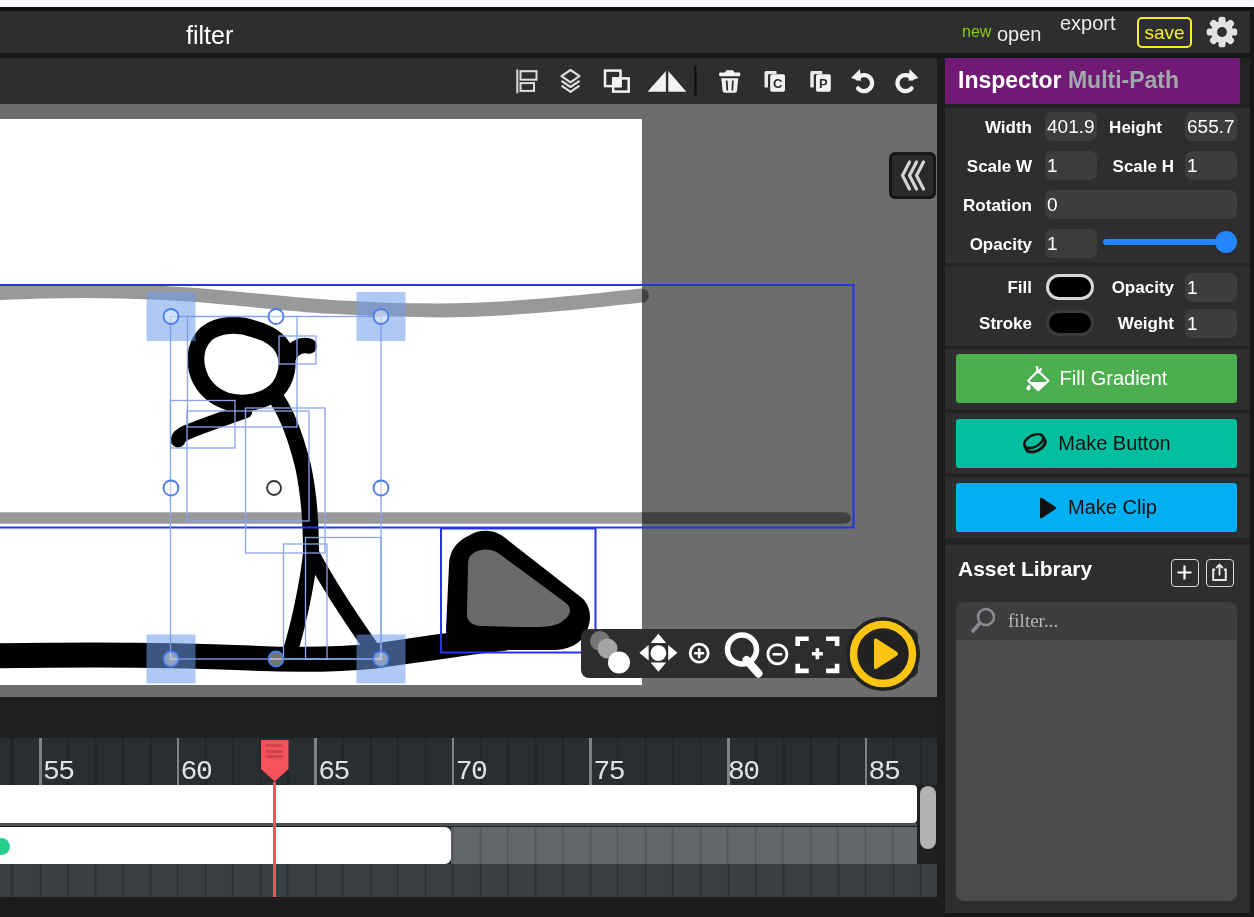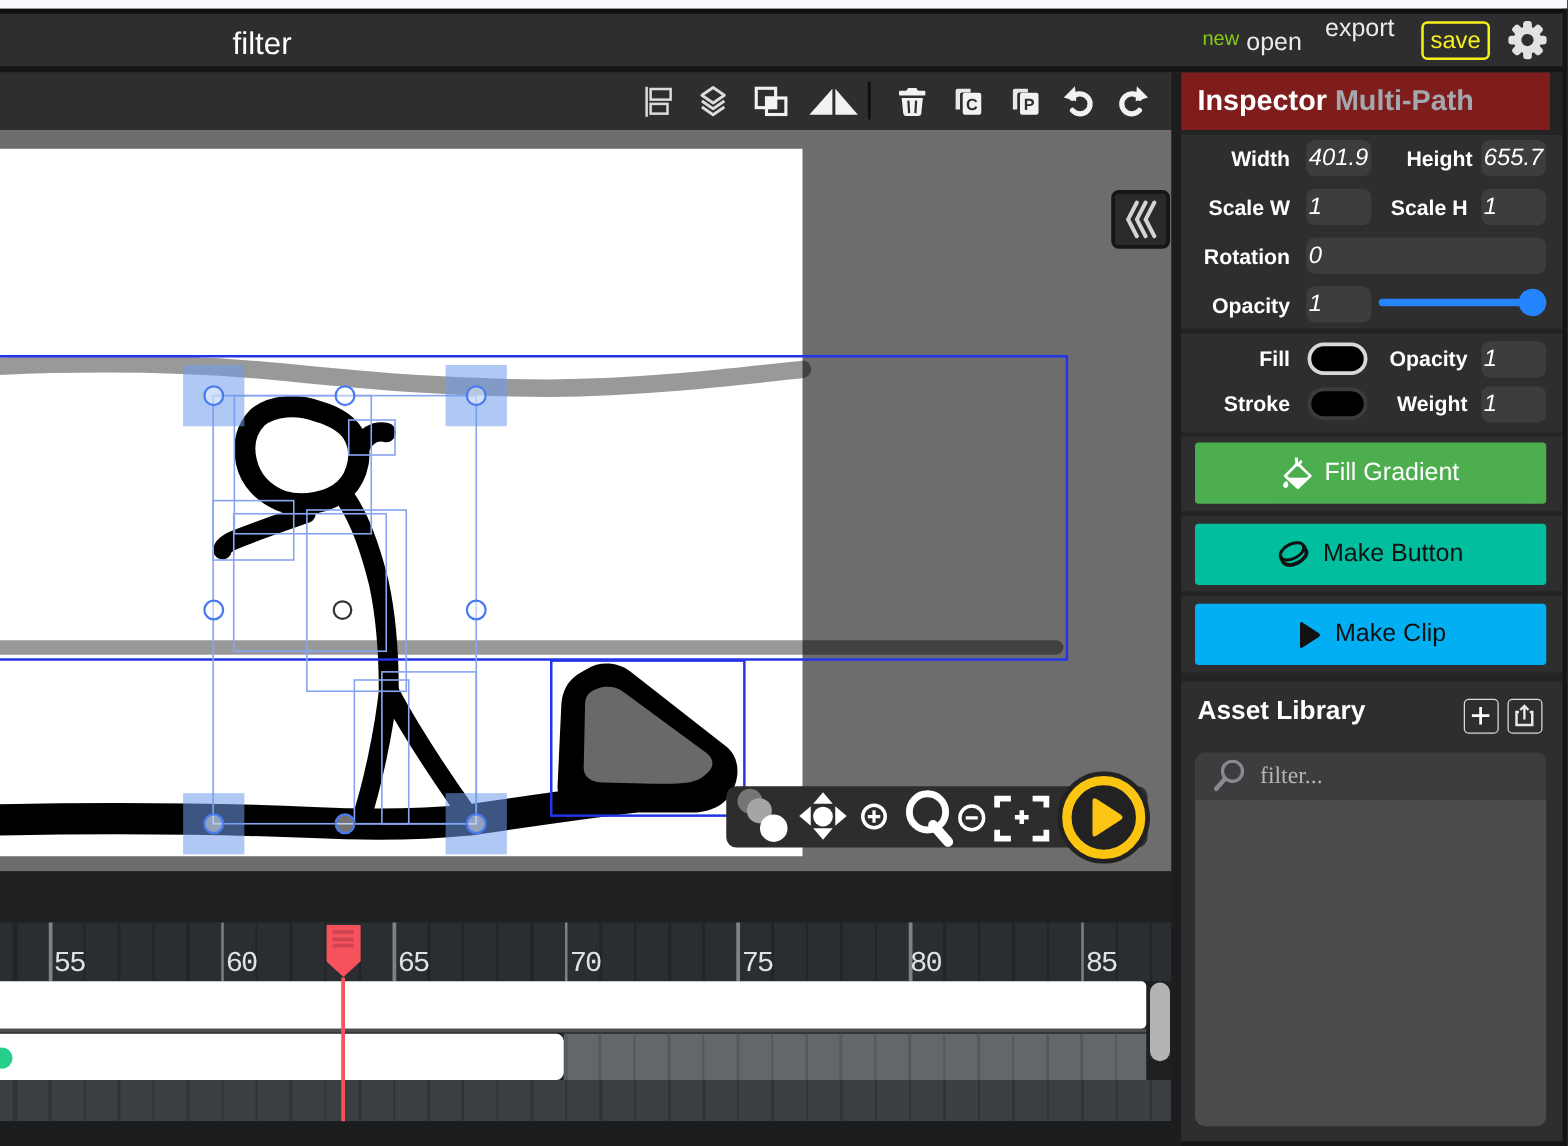--- a/index.html
+++ b/index.html
@@ -1,23 +1,23 @@
 <!DOCTYPE html>
 <html><head>
 <meta charset="utf-8">
 <style>
   html,body{margin:0;padding:0;}
   body{width:1254px;height:917px;overflow:hidden;background:#2e2e30;font-family:"Liberation Sans", sans-serif;}
   #root{position:relative;width:1254px;height:917px;overflow:hidden;background:#2e2e30;}
   .abs{position:absolute;}
   .lbl{position:absolute;font-size:17px;font-weight:700;color:#fff;white-space:nowrap;}
-  .inp{position:absolute;height:29px;background:#3d3d40;border-radius:7px;color:#fff;font-size:19px;line-height:29px;padding-left:2px;box-sizing:border-box;overflow:hidden;white-space:nowrap;font-style:italic;}
+  .inp{position:absolute;height:29px;background:#3d3d40;border-radius:7px;color:#fff;font-size:19px;line-height:29px;padding-left:2px;box-sizing:border-box;overflow:hidden;white-space:nowrap;}
   .bigbtn{position:absolute;left:11px;width:281px;height:49px;border-radius:3px;display:flex;align-items:center;justify-content:center;font-size:20px;}
   .tick{position:absolute;top:41px;width:2.5px;height:47px;background:#7e8285;}
-  .fnum{position:absolute;top:63.5px;font-family:"Liberation Mono",monospace;font-size:23px;line-height:21px;color:#dfe1e2;letter-spacing:-1.5px;}
+  .fnum{position:absolute;top:63.5px;font-family:"Liberation Mono",monospace;font-size:28px;line-height:21px;color:#dfe1e2;letter-spacing:-1.5px;}
 </style>
 </head>
 <body>
 <div id="root">
 
   <div class="abs" style="left:0;top:0;width:1254px;height:7px;background:#faf8fe;"></div>
   <div class="abs" style="left:0;top:7px;width:1254px;height:4px;background:#0e0e10;"></div>
 
   <div class="abs" style="left:0;top:11px;width:1254px;height:42px;background:#2e2e2e;"></div>
   <div class="abs" style="left:0;top:53px;width:1254px;height:5px;background:#161616;"></div>
@@ -227,28 +227,28 @@
       <div style="position:absolute;left:5px;top:4.5px;width:17px;height:3px;background:#ce454e;"></div>
       <div style="position:absolute;left:5px;top:10px;width:17px;height:3px;background:#ce454e;"></div>
       <div style="position:absolute;left:5px;top:15.5px;width:17px;height:3px;background:#ce454e;"></div>
     </div>
     <div class="abs" style="left:272.9px;top:84.5px;width:3.4px;height:115px;background:#f5525c;"></div>
   </div>
 
   <div class="abs" style="left:937px;top:58px;width:8px;height:859px;background:#1d1d1f;"></div>
   <div class="abs" style="left:945px;top:58px;width:309px;height:859px;background:#232325;" id="panel">
 
-    <div class="abs" style="left:0;top:0;width:295px;height:46px;background:#7f1d1d;">
+    <div class="abs" style="left:0;top:0;width:295px;height:46px;background:#701a75;">
       <span class="abs" style="left:13px;top:9px;font-size:23px;color:#fff;font-weight:600;">Inspector <span style="color:#a3a8ad;">Multi-Path</span></span>
     </div>
 
     <div class="abs" style="left:0;top:50px;width:305px;height:155px;background:#2e2e2e;">
       <div class="lbl" style="right:218px;top:10px;">Width</div>
       <div class="inp" style="left:100px;top:3.5px;width:52px;">401.9</div>
-      <div class="lbl" style="right:72px;top:10px;">Height</div>
+      <div class="lbl" style="right:88px;top:10px;">Height</div>
       <div class="inp" style="left:240px;top:3.5px;width:52px;">655.7</div>
       <div class="lbl" style="right:218px;top:49px;">Scale W</div>
       <div class="inp" style="left:100px;top:42.5px;width:52px;">1</div>
       <div class="lbl" style="right:76px;top:49px;">Scale H</div>
       <div class="inp" style="left:240px;top:42.5px;width:52px;">1</div>
       <div class="lbl" style="right:218px;top:88px;">Rotation</div>
       <div class="inp" style="left:100px;top:81.5px;width:192px;">0</div>
       <div class="lbl" style="right:218px;top:127px;">Opacity</div>
       <div class="inp" style="left:100px;top:120.5px;width:52px;">1</div>
       <div class="abs" style="left:158px;top:131px;width:134px;height:6px;background:#2584ff;border-radius:3px;"></div>

